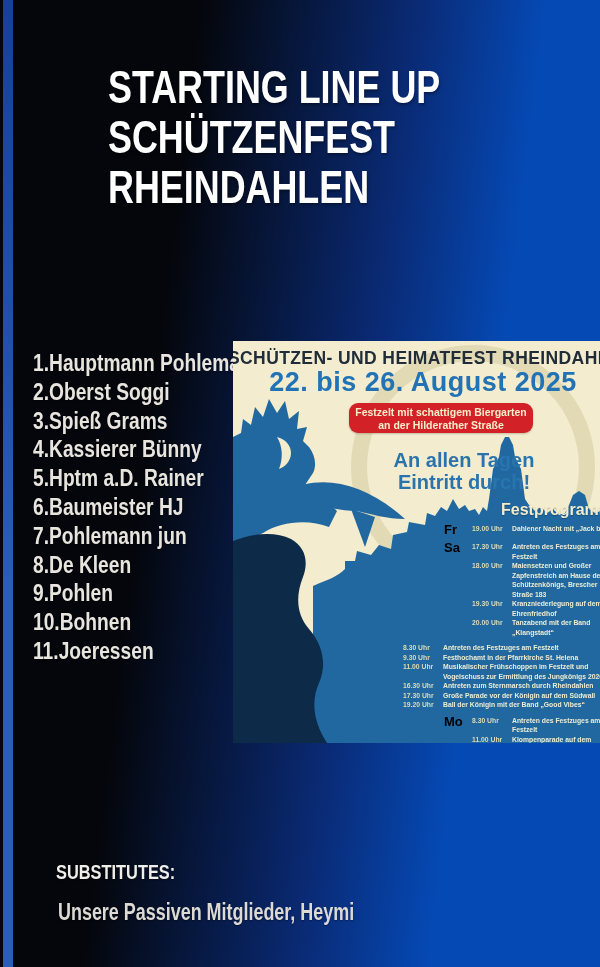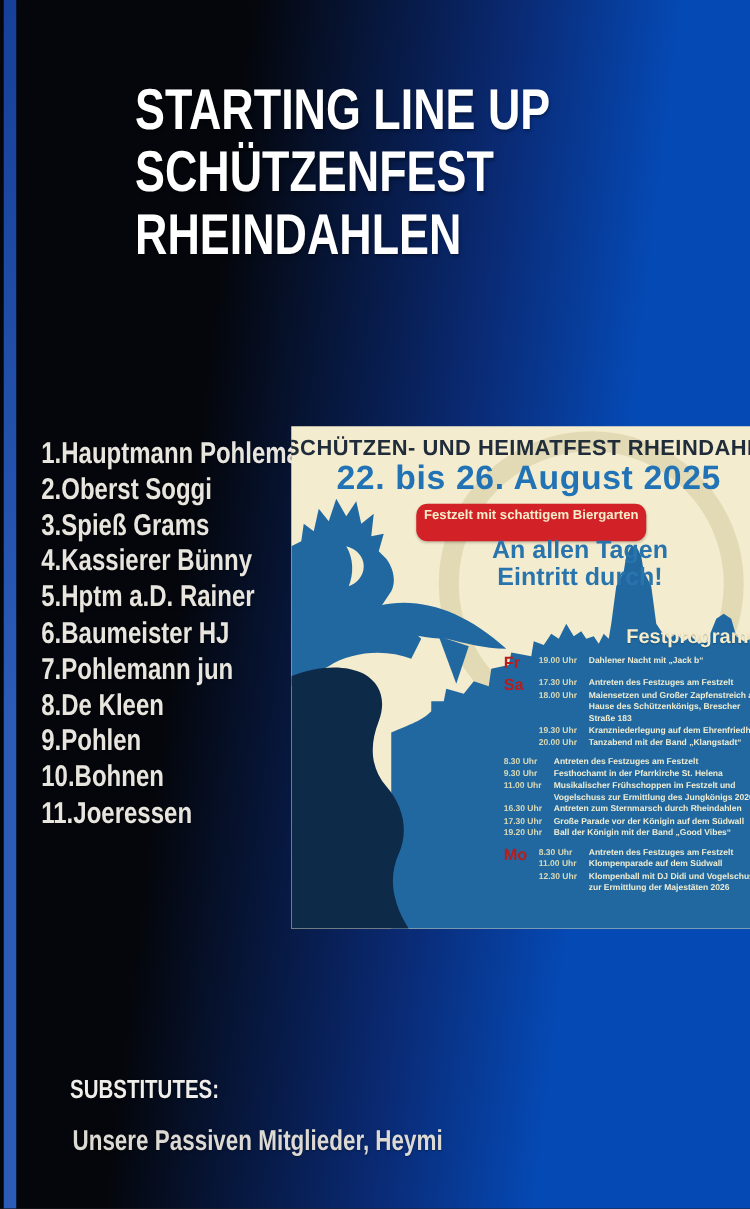--- a/index.html
+++ b/index.html
@@ -51,40 +51,40 @@
   .poster-art{position:absolute;left:0;top:0;width:380px;height:402px;}
   .poster-title{
     position:absolute;left:-5px;top:7px;white-space:nowrap;
     color:#202c39;font-weight:bold;font-size:17.5px;letter-spacing:.4px;
   }
   .poster-date{
     position:absolute;left:0;top:26px;width:380px;text-align:center;
     color:#2173b5;font-weight:bold;font-size:27px;letter-spacing:.5px;
   }
   .poster-badge{
-    position:absolute;left:100px;top:62px;width:184px;height:30px;border-radius:9px;
+    position:absolute;left:116px;top:62px;width:184px;height:30px;border-radius:9px;
     background:#d32227;color:#f6eecb;font-weight:bold;font-size:10.5px;line-height:13px;
     text-align:center;padding-top:3px;box-sizing:border-box;
     box-shadow:0 1px 2px rgba(0,0,0,.2);
   }
   .poster-free{
-    position:absolute;left:120px;top:88px;width:222px;text-align:center;
+    position:absolute;left:120px;top:108px;width:222px;text-align:center;
     color:#2a74ae;font-weight:bold;font-size:20px;line-height:22px;
   }
   .program-heading{
     position:absolute;left:268px;top:160px;
     color:#f3eccd;font-weight:bold;font-size:16px;white-space:nowrap;
     text-shadow:0 1px 1px rgba(0,0,0,.25);
   }
   .program{
     position:absolute;left:170px;top:183px;width:206px;
   }
   .day-group{display:flex;margin-bottom:6px;}
   .day-label{
-    flex:0 0 28px;color:#b91c1c;font-weight:bold;font-size:13px;line-height:12px;
+    flex:0 0 28px;color:#000000;font-weight:bold;font-size:13px;line-height:12px;margin-left:41px;
   }
   .day-entries{flex:1;}
   .entry{display:flex;line-height:9.5px;}
   .entry-time{flex:0 0 40px;color:#dcdab6;font-size:6.8px;font-weight:bold;}
   .entry-text{flex:1;color:#eeecd3;font-size:6.8px;font-weight:bold;}
 </style>
 </head>
 <body>
 
 <div class="canvas">
@@ -150,20 +150,21 @@
       <path fill="#0d2a49" d="M0,200 C20,192 42,190 58,198
         C72,206 76,220 70,236 C62,256 64,274 76,288 C90,304 94,324 86,342
         C78,360 80,380 94,402 L0,402 Z"></path>
     </svg>
 
     <div class="poster-title">SCHÜTZEN- UND HEIMATFEST RHEINDAHLEN</div>
     <div class="poster-date">22. bis 26. August 2025</div>
 
     <div class="poster-badge">
       <div>Festzelt mit schattigem Biergarten</div>
+      <div>an der Hilderather Straße</div>
     </div>
 
     <div class="poster-free">
       <div>An allen Tagen</div>
       <div>Eintritt durch!</div>
     </div>
 
     <div class="program-heading">Festprogramm</div>
 
     <div class="program">

